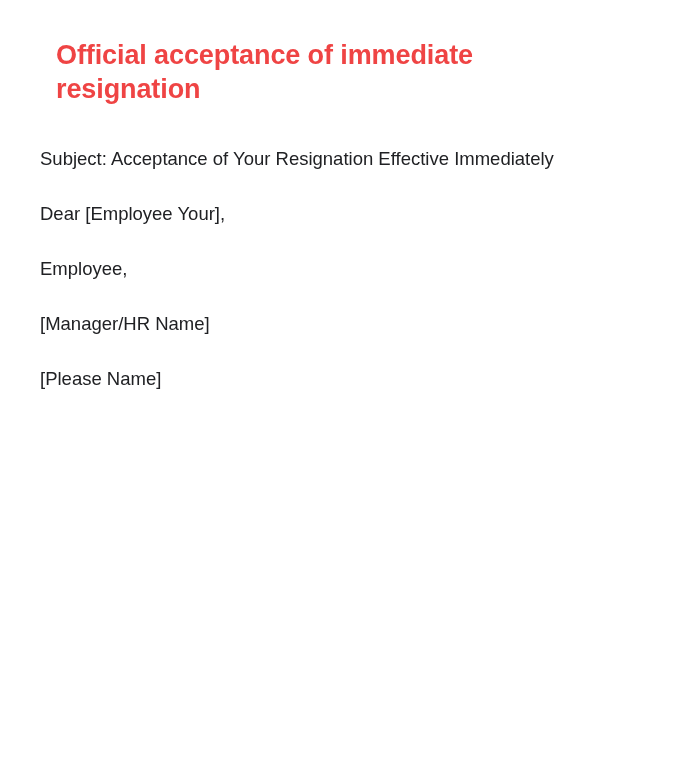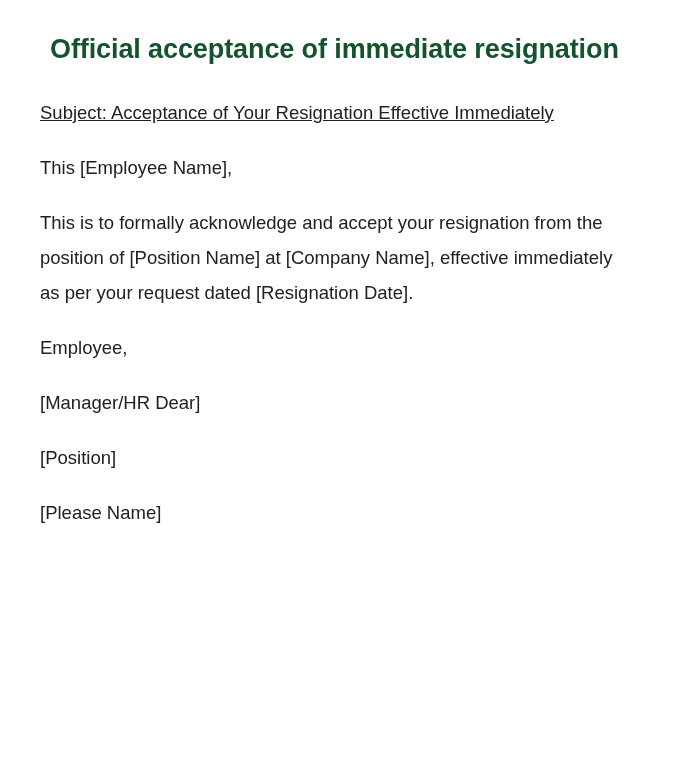--- a/index.html
+++ b/index.html
@@ -25,23 +25,23 @@
   }
 
   .doc-inner {
     padding: 0 70px 0 40px;
   }
 
   .doc-title {
     font-size: 27px;
     font-weight: 700;
     line-height: 34px;
-    color: #14532d;
+    color: #ef4444;
     letter-spacing: -0.1px;
-    margin: 10px;
+    margin: 16px;
     padding-top: 22px;
     padding-bottom: 0;
   }
 
   .doc-body {
     margin: 0;
     padding: 0;
     list-style: none;
   }
 
@@ -52,35 +52,32 @@
     color: #202124;
     margin: 0;
     padding-top: 20px;
     max-width: 592px;
     word-wrap: break-word;
     white-space: normal;
   }
 
   .doc-para:first-child {
     padding-top: 19px;
-    text-decoration: underline;
   }
 </style>
 </head>
 <body>
 
 <div class="document">
   <div class="doc-inner">
 
     <h1 class="doc-title">Official acceptance of immediate resignation</h1>
 
     <div class="doc-body">
       <p class="doc-para">Subject: Acceptance of Your Resignation Effective Immediately</p>
-      <p class="doc-para">This [Employee Name],</p>
-      <p class="doc-para">This is to formally acknowledge and accept your resignation from the position of [Position Name] at [Company Name], effective immediately as per your request dated [Resignation Date].</p>
+      <p class="doc-para">Dear [Employee Your],</p>
       <p class="doc-para">Employee,</p>
-      <p class="doc-para">[Manager/HR Dear]</p>
-      <p class="doc-para">[Position]</p>
+      <p class="doc-para">[Manager/HR Name]</p>
       <p class="doc-para">[Please Name]</p>
     </div>
 
   </div>
 </div>
 
 </body></html>

